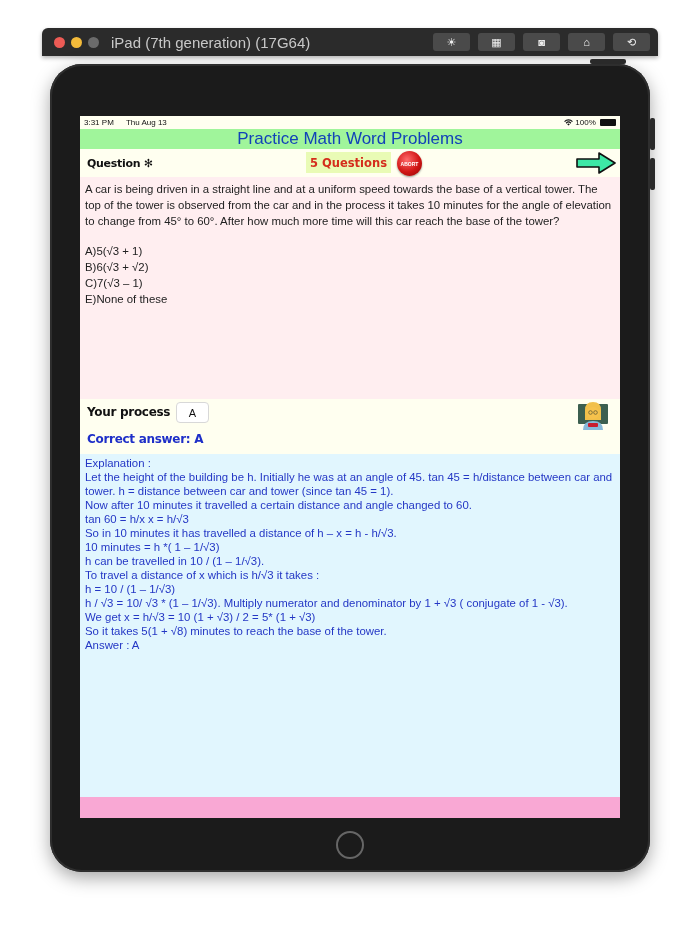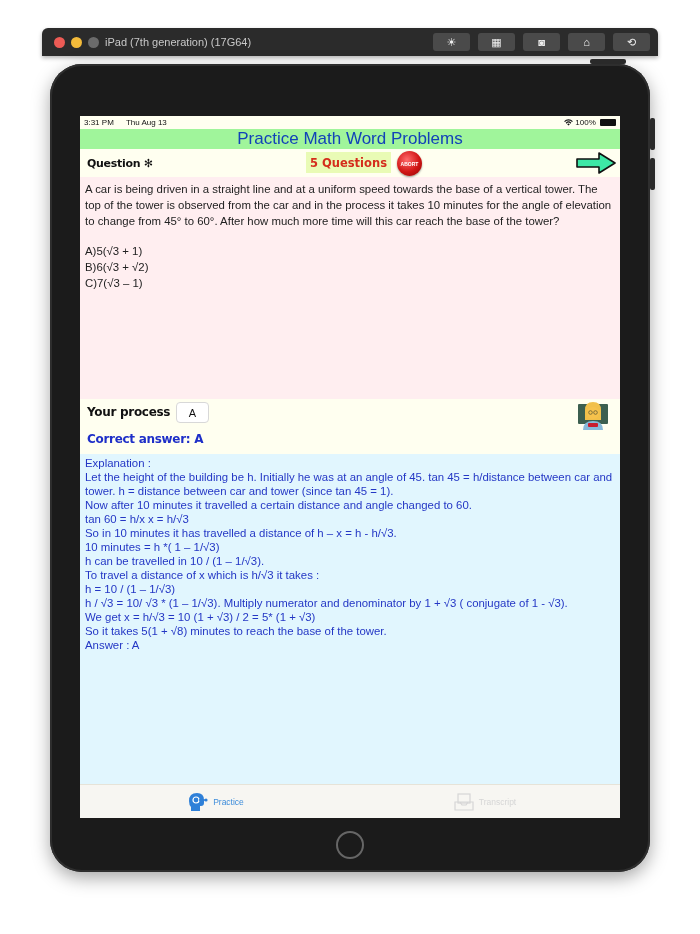--- a/index.html
+++ b/index.html
@@ -7,21 +7,21 @@
   .sim-titlebar {
     position: absolute; left: 42px; top: 28px; width: 616px; height: 28px;
     background: #2b2b2b; border-radius: 6px 6px 0 0;
     display: flex; align-items: center; padding-left: 12px;
     box-shadow: 0 2px 4px rgba(0,0,0,0.3);
   }
   .traffic { width: 11px; height: 11px; border-radius: 50%; margin-right: 6px; }
   .t-red { background: #ed5b55; }
   .t-yel { background: #f4bb3a; }
   .t-gray { background: #6b6b6b; }
-  .sim-title { color: #c8c8c8; font-size: 11px; }
+  .sim-title { color: #c8c8c8; font-size: 15px; margin-left: 6px; }
   .sim-tools { position: absolute; right: 8px; top: 5px; display: flex; gap: 8px; }
   .sim-tool {
     width: 37px; height: 18px; background: #4a4a4a; border-radius: 3px;
     color: #eee; font-size: 11px; display: flex; align-items: center; justify-content: center;
   }
   .ipad {
     position: absolute; left: 50px; top: 64px; width: 600px; height: 808px;
     background: #1b1b1b; border-radius: 32px;
     box-shadow: 0 6px 18px rgba(0,0,0,0.35), inset 0 0 0 2px #2e2e2e;
   }
@@ -139,20 +139,21 @@
     <svg class="next-arrow" viewBox="0 0 42 22">
       <path d="M2 7 L24 7 L24 1 L40 11 L24 21 L24 15 L2 15 Z" fill="#3de8a6" stroke="#111" stroke-width="1.6" stroke-linejoin="round"></path>
     </svg>
   </div>
 
   <div class="question-area">
     <p class="q-text">A car is being driven  in a straight line and at a uniform speed  towards the base of a vertical tower. The top of the tower is observed from the car and  in the process  it takes 10 minutes for the angle of elevation to change from 45° to 60°. After how much more time will this car reach the base of the tower?</p>
     <div>A)5(√3 + 1)</div>
     <div>B)6(√3 + √2)</div>
     <div>C)7(√3 – 1)</div>
+    <div>E)None of these</div>
   </div>
 
   <div class="answer-area">
     <span class="ya-label">Your process</span>
     <div class="ya-input">A</div>
     <span class="ca-label">Correct answer: A</span>
     <svg class="teacher-icon" viewBox="0 0 32 30">
       <rect x="1" y="4" width="30" height="20" fill="#3c5f4f" rx="1"></rect>
       <path d="M8 10 Q8 2 16 2 Q24 2 24 10 L24 20 L8 20 Z" fill="#f1c04a"></path>
       <circle cx="16" cy="13" r="6" fill="#f6c24c"></circle>
@@ -172,32 +173,14 @@
     <div>10 minutes = h *( 1 – 1/√3)</div>
     <div>h can be travelled in 10 / (1 – 1/√3).</div>
     <div>To travel a distance of x  which is h/√3  it takes :</div>
     <div>h = 10 / (1 – 1/√3)</div>
     <div>h / √3 = 10/ √3 * (1 – 1/√3). Multiply numerator and denominator by 1 + √3 ( conjugate of 1 - √3).</div>
     <div>We get  x = h/√3 = 10 (1 + √3) / 2 = 5* (1 + √3)</div>
     <div>So  it takes 5(1 + √8) minutes to reach the base of the tower.</div>
     <div>Answer : A</div>
   </div>
 
-  <div class="tabbar">
-    <div class="tab tab-practice">
-      <svg width="22" height="20" viewBox="0 0 22 20">
-        <path d="M3 9 Q3 1 11 1 Q18 1 18 8 L18 11 Q18 14 15 14 L14 14 L14 19 L5 19 L5 15 Q3 13 3 9 Z" fill="#2f80d8"></path>
-        <circle cx="10" cy="8" r="3" fill="none" stroke="#fff" stroke-width="1.2"></circle>
-        <line x1="13" y1="8" x2="19" y2="8" stroke="#2f80d8" stroke-width="1.5"></line>
-        <circle cx="20" cy="8" r="1.6" fill="#2f80d8"></circle>
-      </svg>
-      <span>Practice</span>
-    </div>
-    <div class="tab tab-transcript">
-      <svg width="20" height="18" viewBox="0 0 20 18">
-        <rect x="4" y="1" width="12" height="9" fill="none" stroke="#d6d6d6" stroke-width="1.2"></rect>
-        <path d="M1 9 L19 9 L19 17 L1 17 Z M6 9 L8 12 L12 12 L14 9" fill="none" stroke="#d6d6d6" stroke-width="1.2"></path>
-      </svg>
-      <span>Transcript</span>
-    </div>
-  </div>
 
 </div>
 
 </body></html>

